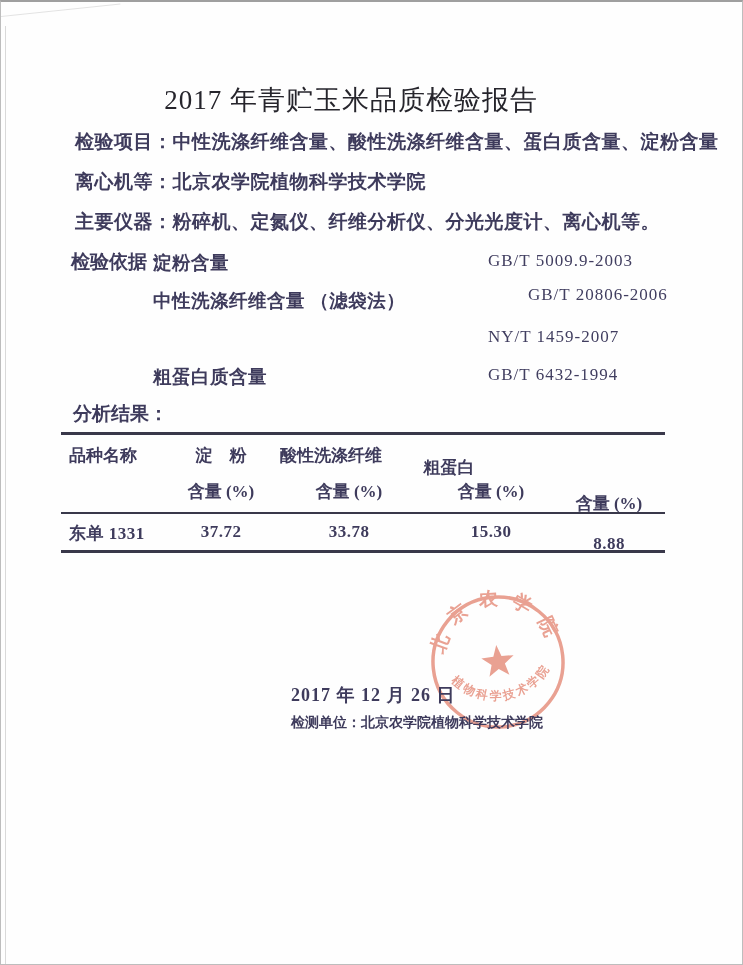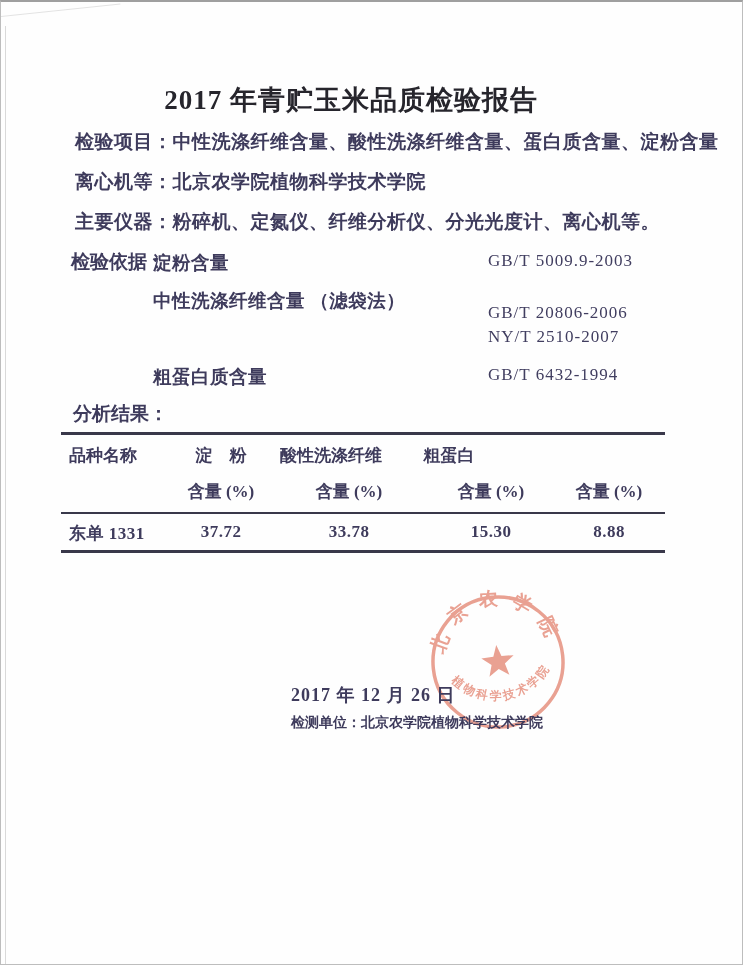--- a/index.html
+++ b/index.html
@@ -16,21 +16,21 @@
     color:#3e3b5c;
   }
   
   .scan-edge-left{position:absolute;left:4px;top:24px;bottom:0;width:1px;background:#d9d9d9;}
   .scan-edge-top{position:absolute;left:0;top:14px;width:120px;height:1px;background:#e3e3e3;transform:rotate(-6deg);transform-origin:left top;}
 
   .abs{position:absolute;}
   .doc-title{
     left:0;top:80px;width:700px;
     text-align:center;
-    font-size:27px;font-weight:bold;color:#26252c;
+    font-size:27px;font-weight:normal;color:#26252c;
     letter-spacing:1px;
     white-space:nowrap;
   }
   .info-line{
     left:74px;top:0;width:640px;
     font-size:19px;font-weight:bold;
     white-space:nowrap;letter-spacing:.5px;
   }
   .basis-label{left:70px;font-size:19px;font-weight:bold;}
   .basis-name{left:152px;font-size:18.5px;font-weight:bold;white-space:nowrap;letter-spacing:.5px;}
@@ -38,21 +38,21 @@
   .results-label{left:72px;top:399px;font-size:19px;font-weight:bold;}
 
   
   .t-rule{left:60px;width:604px;background:#39384a;}
   .t-row{left:60px;width:604px;display:flex;}
   .t-cell{box-sizing:border-box;text-align:center;font-size:17px;font-weight:bold;white-space:nowrap;}
   .t-cell.c0{width:112px;text-align:left;padding-left:8px;}
   .t-cell.c1{width:96px;}
   .t-cell.c2{width:160px;}
   .t-cell.c3{width:124px;}
-  .t-cell.c4{width:112px;}
+  .t-cell.c4{width:112px;margin-top:12px;}
   .t-data .t-cell{font-weight:600;letter-spacing:.5px;}
 
   
   .footer-org{left:290px;top:676px;width:340px;font-size:14px;font-weight:bold;white-space:nowrap;z-index:3;margin-top:36px;}
   .footer-date{left:290px;top:681px;width:328px;text-align:left;font-size:18px;font-weight:bold;letter-spacing:1px;z-index:3;}
 
   .stamp{left:412px;top:575px;width:170px;height:170px;z-index:2;opacity:.58;transform:rotate(-6deg);}
 </style>
 </head>
 <body>
@@ -72,23 +72,23 @@
   <div class="abs info-line" style="top:207px;">
     <span>主要仪器：</span><span>粉碎机、定氮仪、纤维分析仪、分光光度计、离心机等。</span>
   </div>
 
   <div class="abs basis-label" style="top:247px;">检验依据：</div>
 
   <div class="abs basis-name" style="top:248px;">淀粉含量</div>
   <div class="abs basis-std" style="top:249px;">GB/T 5009.9-2003</div>
 
   <div class="abs basis-name" style="top:286px;">中性洗涤纤维含量 （滤袋法）</div>
-  <div class="abs basis-std" style="top:301px;">GB/T 20806-2006</div>
+  <div class="abs basis-std" style="top:283px;margin-left:40px;">GB/T 20806-2006</div>
 
-  <div class="abs basis-std" style="top:325px;">NY/T 2510-2007</div>
+  <div class="abs basis-std" style="top:325px;">NY/T 1459-2007</div>
 
   <div class="abs basis-name" style="top:362px;">粗蛋白质含量</div>
   <div class="abs basis-std" style="top:363px;">GB/T 6432-1994</div>
 
   <div class="abs results-label">分析结果：</div>
 
   <div class="abs t-rule" style="top:430px;height:3px;"></div>
 
   <div class="abs t-row" style="top:442px;">
     <div class="t-cell c0">品种名称</div>

